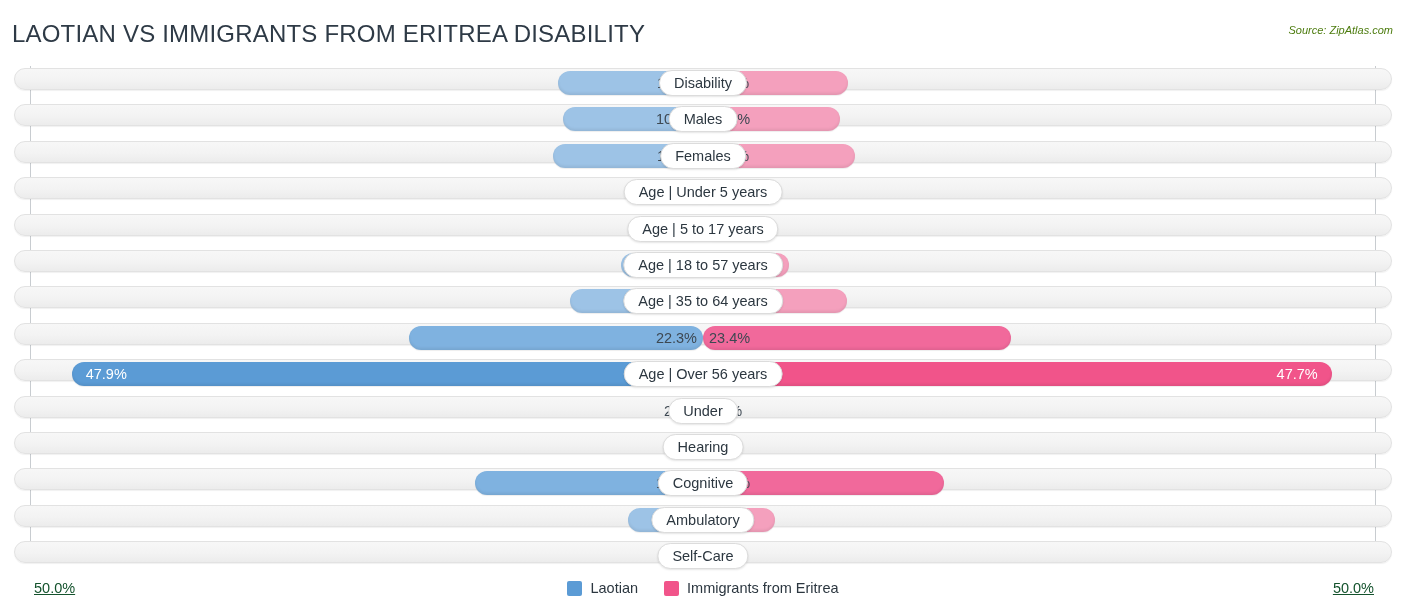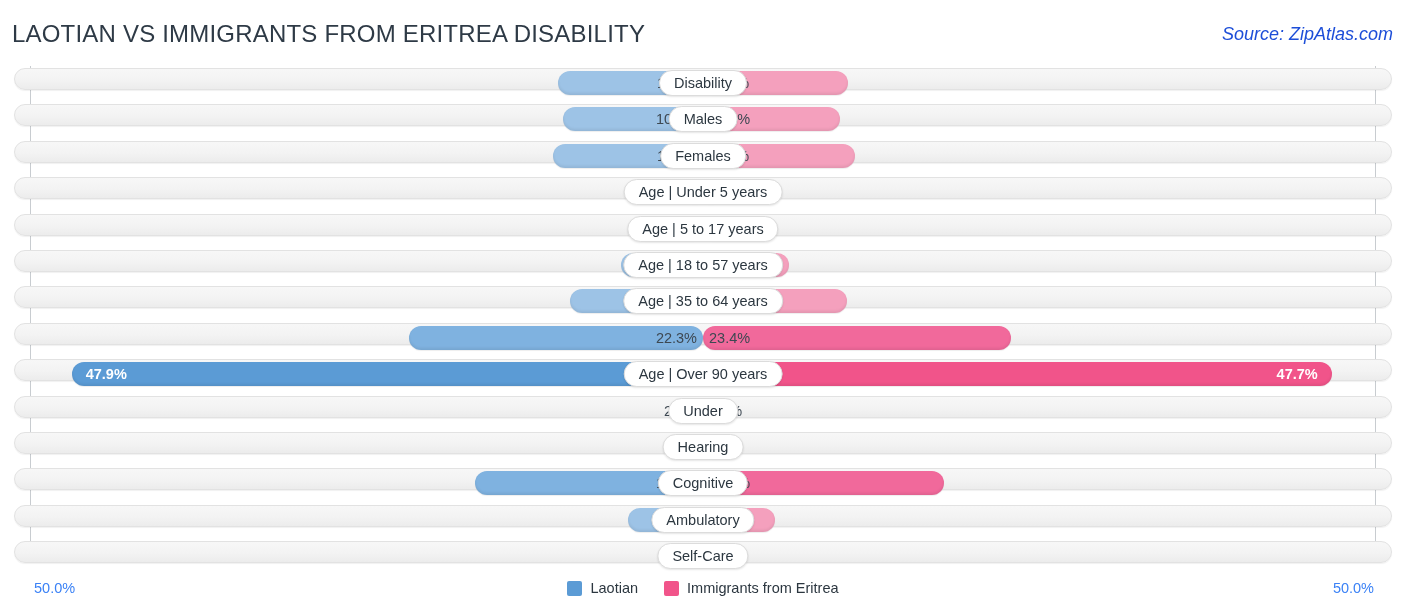--- a/index.html
+++ b/index.html
@@ -24,23 +24,23 @@
     top: 20px;
     font-size: 24px;
     color: #2e3a46;
     letter-spacing: 0.2px;
     white-space: nowrap;
   }
   #chart-source {
     position: absolute;
     right: 13px;
     top: 24px;
-    font-size: 18px;
+    font-size: 11px;
     font-style: italic;
-    color: #1d4ed8;
+    color: #4d7c0f;
     white-space: nowrap;
   }
 
   
   #plot {
     position: absolute;
     left: 0;
     top: 66px;
     width: 1406px;
     height: 506px;
@@ -98,21 +98,21 @@
     top: 0;
     height: 30px;
     line-height: 30px;
     font-size: 14.5px;
     color: #3d4852;
     white-space: nowrap;
   }
   .val-left  { right: 689px; margin-right: 6px; text-align: right; }
   .val-right { left: 689px;  margin-left: 6px;  text-align: left;  }
   
-  .val.inside { color: #ffffff; font-weight: bold; }
+  .val.inside { color: #ffffff; }
   .val-left.inside  { right: auto; margin-right: 0; padding-left: 14px; }
   .val-right.inside { left: auto;  margin-left: 0;  padding-right: 14px; text-align: right; }
 
   
   .cat-pill {
     position: absolute;
     top: 2px;
     left: 689px;
     transform: translateX(-50%);
     height: 26px;
@@ -132,22 +132,23 @@
     position: absolute;
     left: 0;
     top: 576px;
     width: 1406px;
     height: 36px;
   }
   .axis-max {
     position: absolute;
     top: 4px;
     font-size: 14.5px;
-    color: #3b82f6;
-    white-space: nowrap;
+    color: #14532d;
+    white-space: nowrap;
+    text-decoration: underline;
   }
   #axis-max-left  { left: 34px; }
   #axis-max-right { right: 32px; }
 
   #legend {
     position: absolute;
     left: 0;
     right: 0;
     top: 4px;
     display: flex;
@@ -246,21 +247,21 @@
         <div class="bar bar-right" style="width: 308.412px;"></div>
         <div class="val val-left">22.3%</div>
         <div class="val val-right">23.4%</div>
       </div>
       <div class="row hi" style="top: 293.2px;">
         <div class="track"></div>
         <div class="bar bar-left" style="width: 631.322px;"></div>
         <div class="bar bar-right" style="width: 628.686px;"></div>
         <div class="val val-left inside" style="left: 57.678px;">47.9%</div>
         <div class="val val-right inside" style="right: 60.314px;">47.7%</div>
-        <div class="cat-pill">Age | Over 90 years</div>
+        <div class="cat-pill">Age | Over 56 years</div>
       </div>
       <div class="row" style="top: 329.6px;">
         <div class="track"></div>
         <div class="bar bar-left" style="width: 26.36px;"></div>
         <div class="bar bar-right" style="width: 26.36px;"></div>
         <div class="val val-left">2.0%</div>
         <div class="val val-right">2.0%</div>
         <div class="cat-pill">Under</div>
       </div>
       <div class="row" style="top: 366px;">

